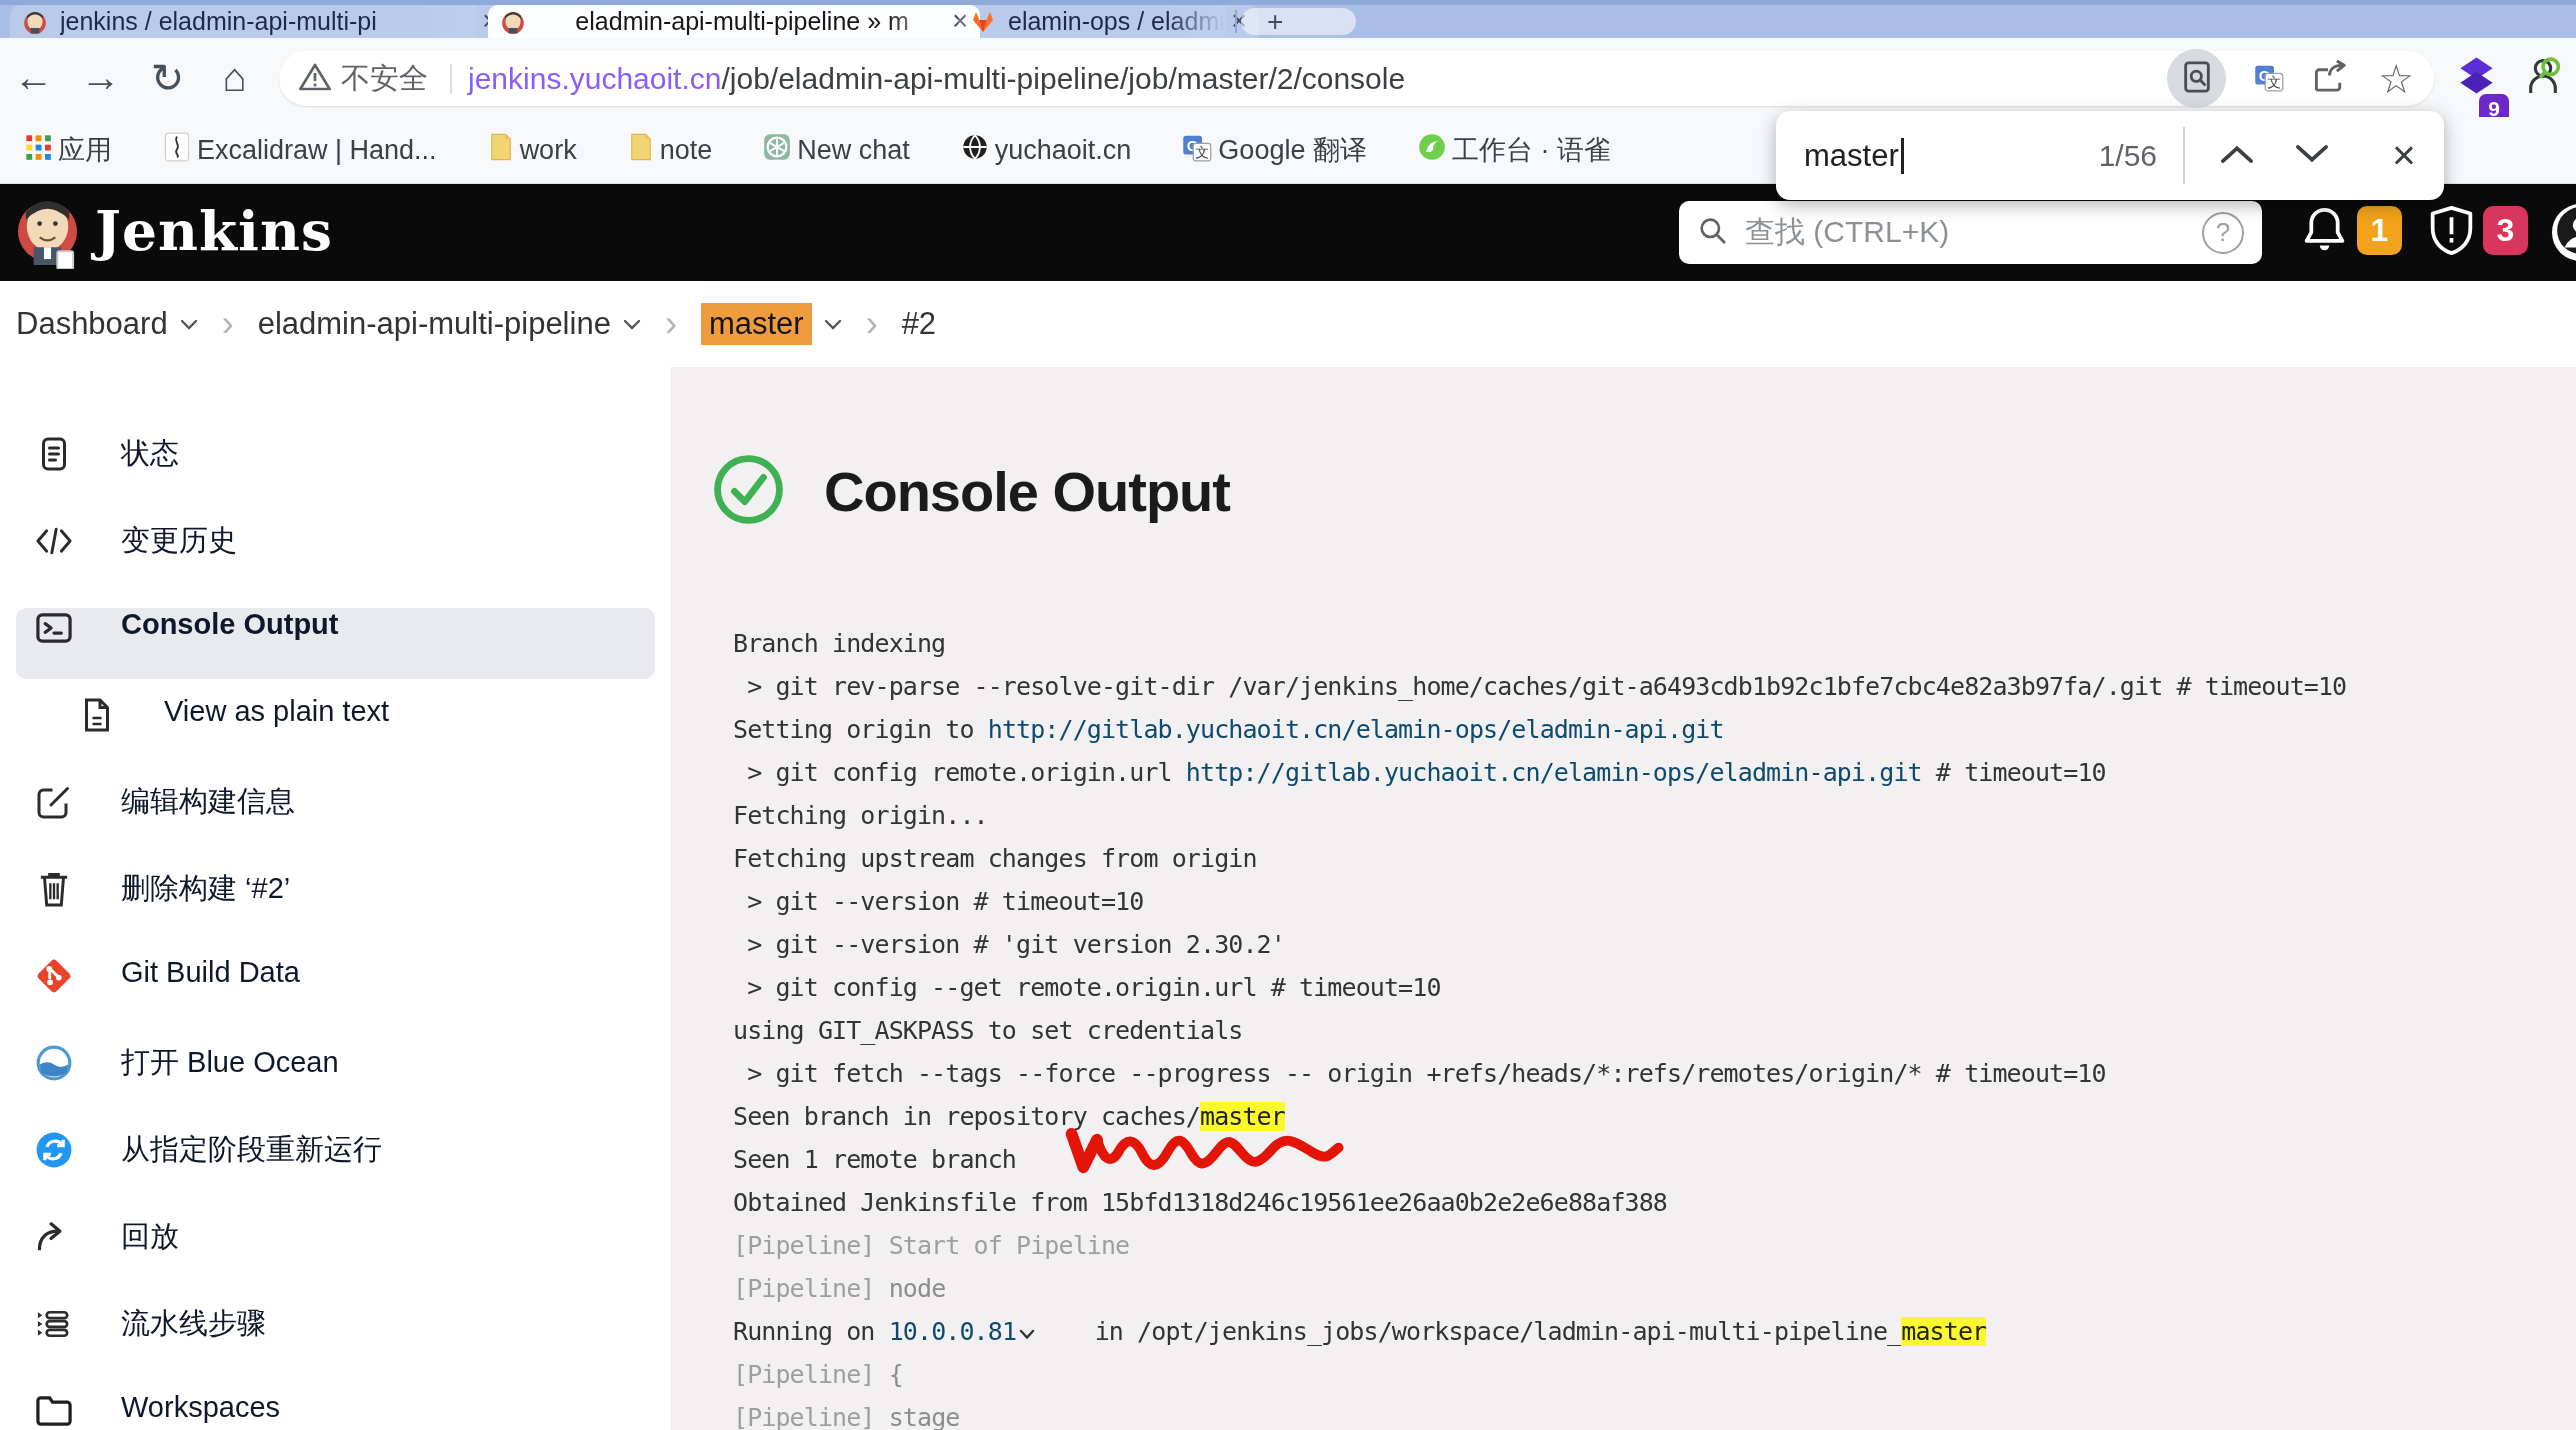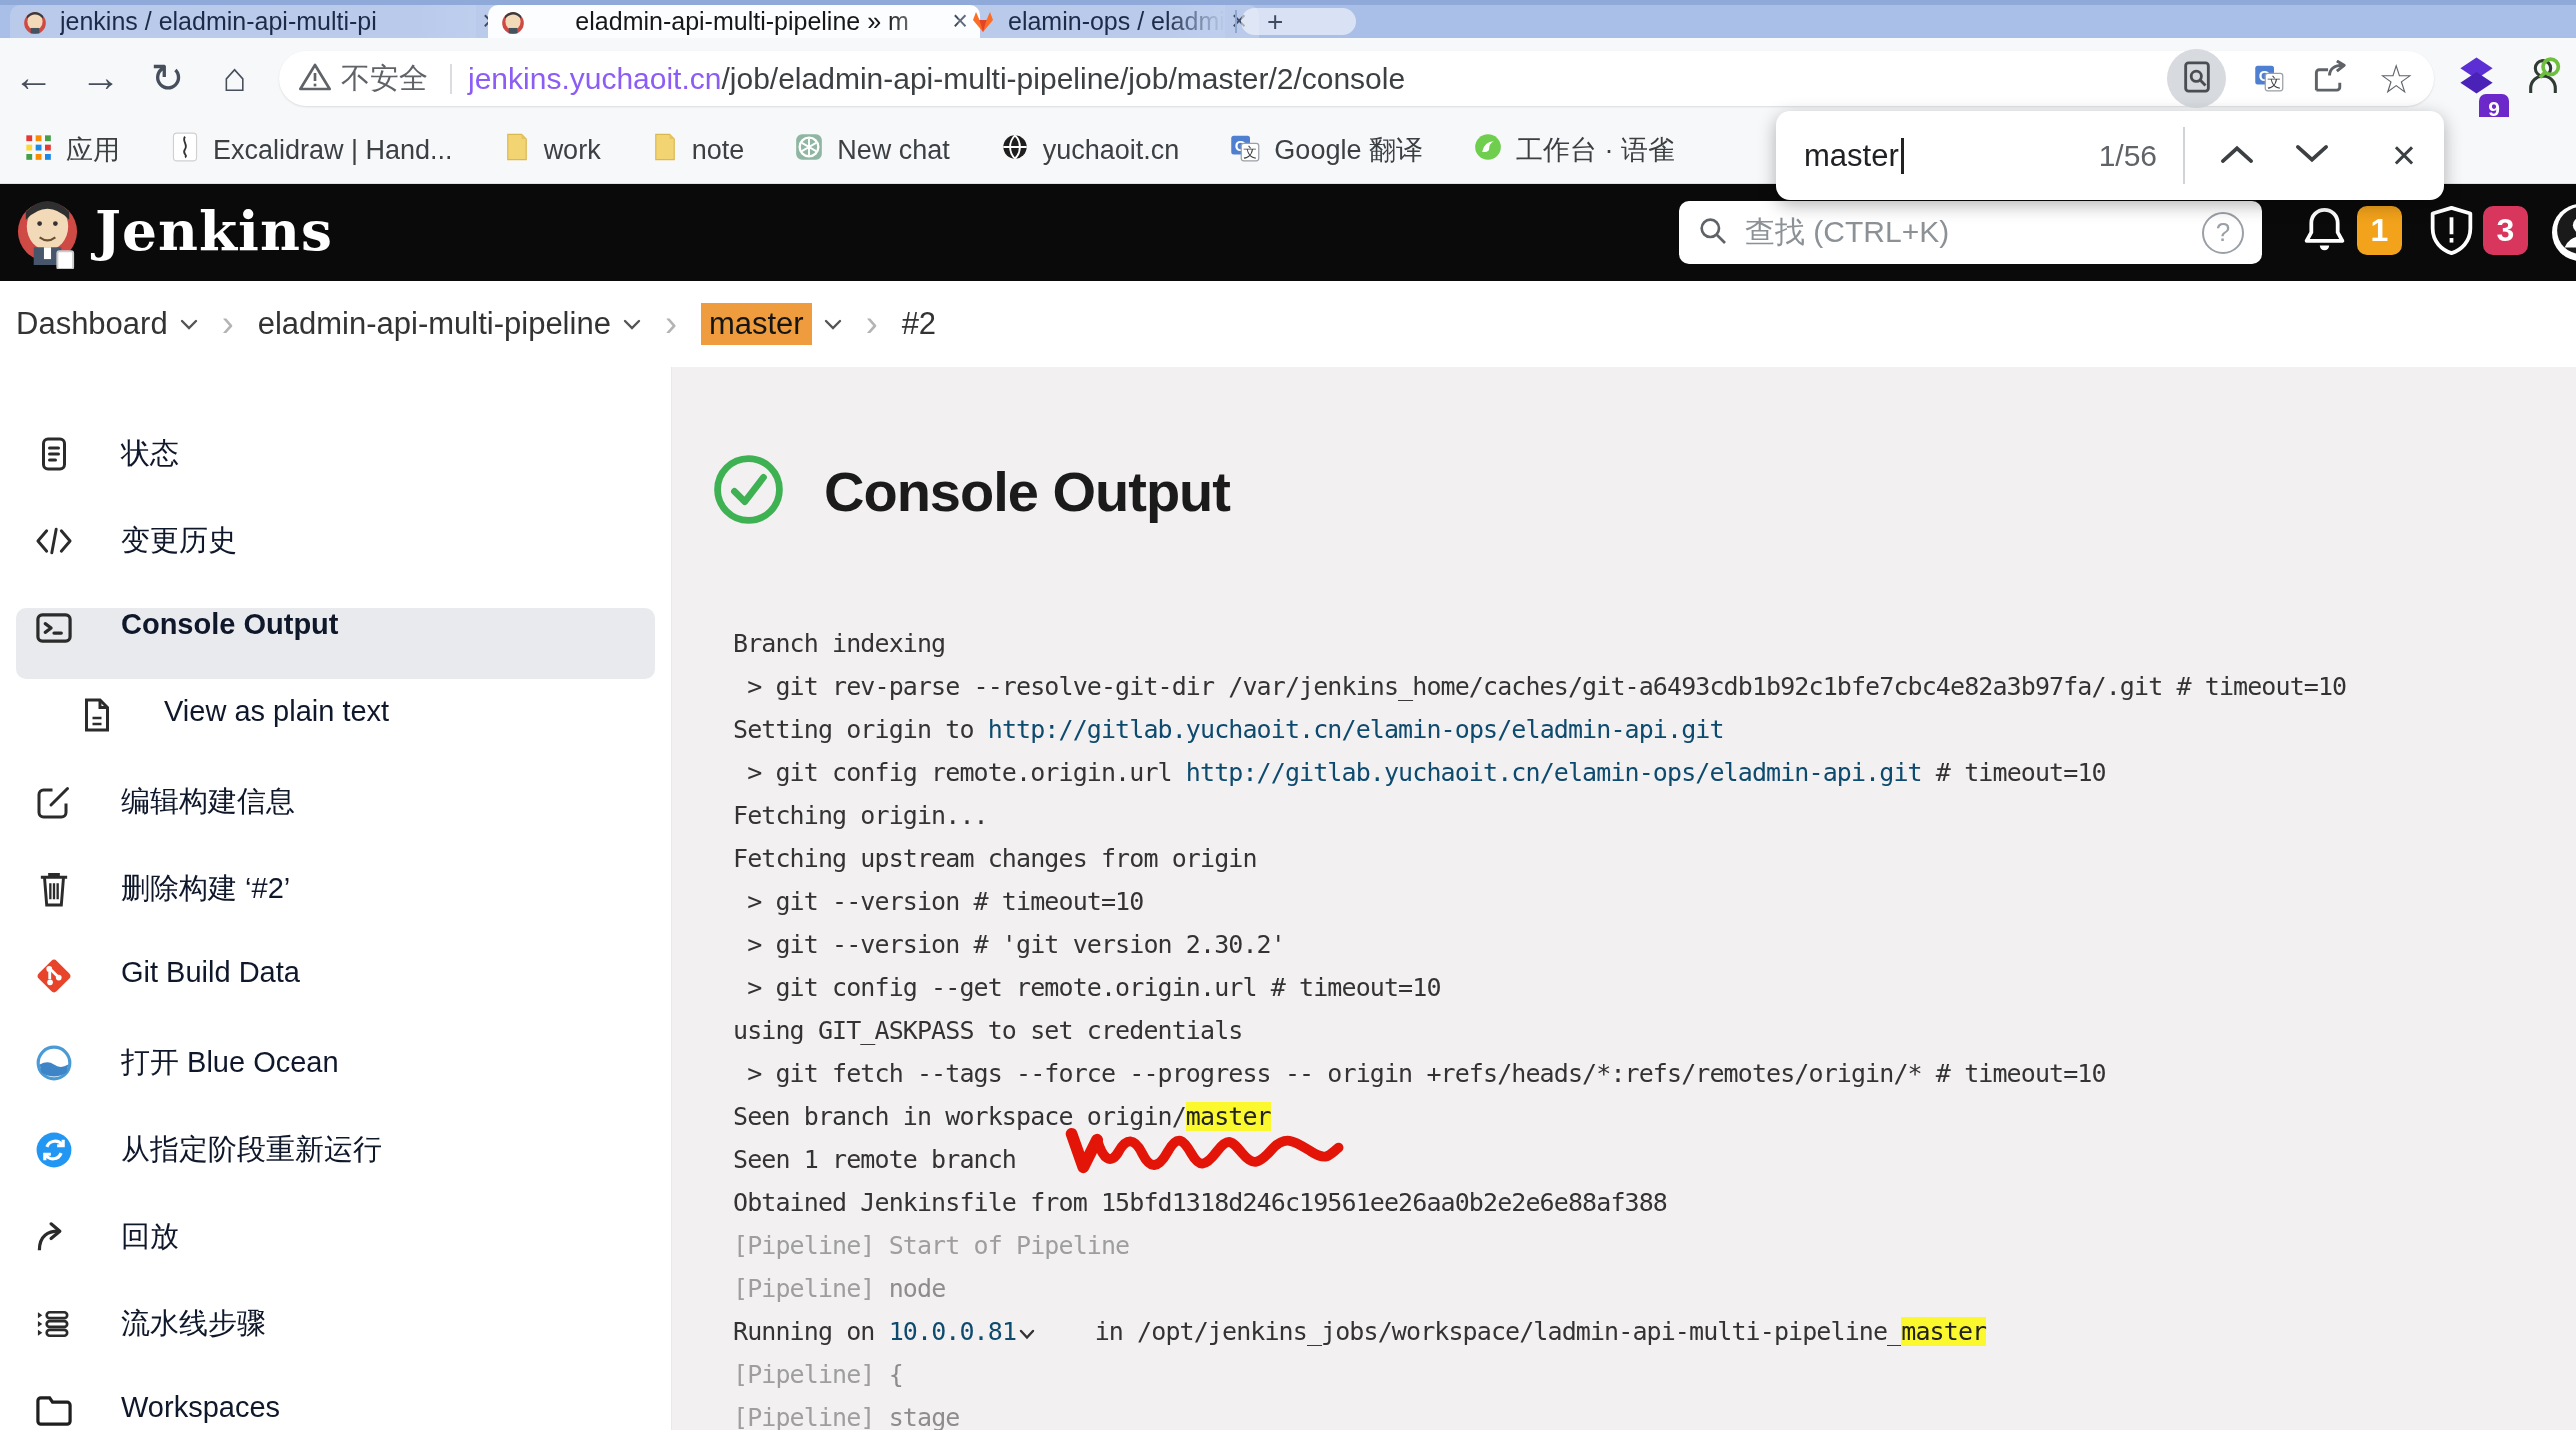--- a/index.html
+++ b/index.html
@@ -37,21 +37,21 @@
   #urlbar-icons{margin-left:auto;display:flex;align-items:center;gap:28px;}
   .find-circle{width:59px;height:59px;border-radius:50%;background:#d7dade;display:flex;align-items:center;justify-content:center;}
   .star{font-size:40px;color:#5f6368;line-height:1;}
   #extensions{position:absolute;left:2455px;top:0;height:79px;display:flex;align-items:center;gap:26px;}
   .ext-badge{position:absolute;left:24px;top:40px;width:30px;height:30px;border-radius:7px;background:#6d28c9;
     color:#fff;font-size:21px;font-weight:bold;display:flex;align-items:center;justify-content:center;}
 
   
   #bookmarks{position:absolute;left:0;top:117px;width:2576px;height:67px;background:#f7f8fa;
     border-bottom:1px solid #dfe2e6;display:flex;align-items:center;padding-left:24px;gap:51px;box-sizing:border-box;}
-  .bm{display:flex;align-items:center;gap:14px;font-size:27px;color:#3c4043;white-space:nowrap;}
+  .bm{display:flex;align-items:center;gap:6px;font-size:27px;color:#3c4043;white-space:nowrap;}
 
   
   #findbar{position:absolute;left:1776px;top:111px;width:668px;height:89px;background:#fff;border-radius:14px;
     box-shadow:0 5px 18px rgba(0,0,0,.30);z-index:60;display:flex;align-items:center;padding:0 28px;box-sizing:border-box;}
   #find-query{font-size:31px;color:#202124;}
   #find-caret{width:3px;height:36px;background:#222;margin-left:2px;}
   #find-count{font-size:30px;color:#5f6368;margin-left:auto;}
   #find-div{width:2px;height:57px;background:#d0d3d8;margin:0 26px;}
   .find-btn{width:51px;display:flex;align-items:center;justify-content:center;color:#3c4043;}
   #find-close{font-size:41px;color:#3c4043;margin-left:55px;line-height:1;}
@@ -508,21 +508,21 @@
         <div class="cline"><span> &gt; git rev-parse --resolve-git-dir /var/jenkins_home/caches/git-a6493cdb1b92c1bfe7cbc4e82a3b97fa/.git # timeout=10</span></div>
         <div class="cline"><span>Setting origin to </span><span class="seg-link">http://gitlab.yuchaoit.cn/elamin-ops/eladmin-api.git</span></div>
         <div class="cline"><span> &gt; git config remote.origin.url </span><span class="seg-link">http://gitlab.yuchaoit.cn/elamin-ops/eladmin-api.git</span><span> # timeout=10</span></div>
         <div class="cline"><span>Fetching origin...</span></div>
         <div class="cline"><span>Fetching upstream changes from origin</span></div>
         <div class="cline"><span> &gt; git --version # timeout=10</span></div>
         <div class="cline"><span> &gt; git --version # 'git version 2.30.2'</span></div>
         <div class="cline"><span> &gt; git config --get remote.origin.url # timeout=10</span></div>
         <div class="cline"><span>using GIT_ASKPASS to set credentials</span></div>
         <div class="cline"><span> &gt; git fetch --tags --force --progress -- origin +refs/heads/*:refs/remotes/origin/* # timeout=10</span></div>
-        <div class="cline"><span>Seen branch in workspace origin/</span><span class="seg-hl">master</span></div>
+        <div class="cline"><span>Seen branch in repository caches/</span><span class="seg-hl">master</span></div>
         <div class="cline"><span>Seen 1 remote branch</span></div>
         <div class="cline"><span>Obtained Jenkinsfile from 15bfd1318d246c19561ee26aa0b2e2e6e88af388</span></div>
         <div class="cline"><span class="seg-gray">[Pipeline] Start of Pipeline</span></div>
         <div class="cline"><span class="seg-gray">[Pipeline] </span><span class="seg-gray2">node</span></div>
         <div class="cline"><span>Running on </span><span class="seg-link">10.0.0.81</span><span class="seg-caret"><svg width="18" height="12" viewBox="0 0 18 12">
               <path d="M3 3 L9 9.5 L15 3" fill="none" stroke="#333" stroke-width="2.4" stroke-linecap="round"></path>
             </svg></span><span>    in /opt/jenkins_jobs/workspace/ladmin-api-multi-pipeline_</span><span class="seg-hl">master</span></div>
         <div class="cline"><span class="seg-gray">[Pipeline] </span><span class="seg-gray2">{</span></div>
         <div class="cline"><span class="seg-gray">[Pipeline] </span><span class="seg-gray2">stage</span></div>
       </div>

